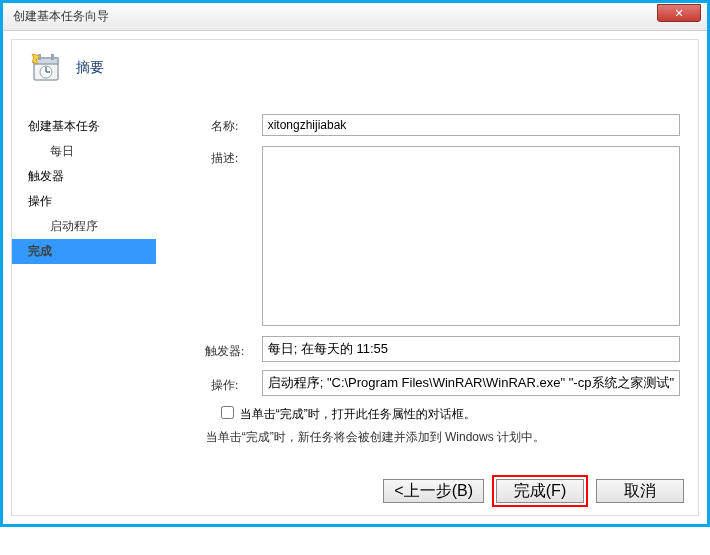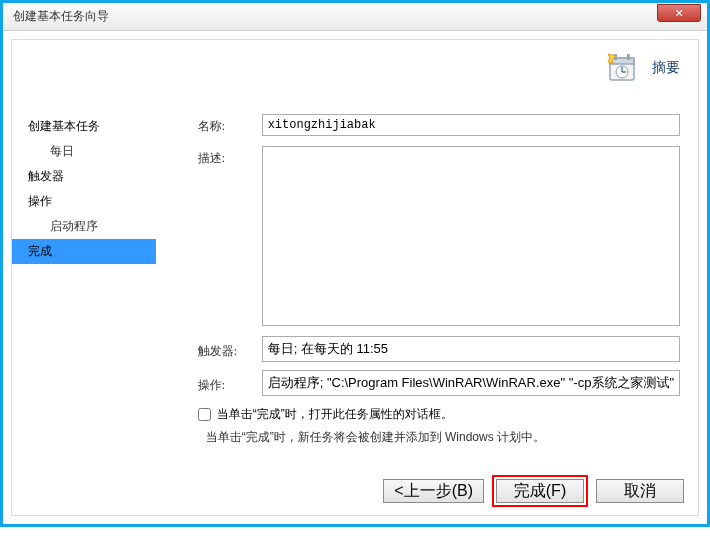--- a/index.html
+++ b/index.html
@@ -3,35 +3,35 @@
 <meta charset="utf-8">
 <style>
 * { box-sizing: border-box; margin: 0; padding: 0; }
 body { font-family: "Microsoft YaHei", "SimSun", sans-serif; font-size: 12px; background: #fff; }
 .window { width: 710px; height: 527px; border: 3px solid #0ea5e9; position: relative; background: #fff; }
 .titlebar { height: 28px; background: linear-gradient(#fdfdfd, #eaeaea); border-bottom: 1px solid #d0d0d0; display: flex; align-items: center; padding-left: 10px; position: relative; }
 .titlebar-text { color: #333; font-size: 12px; }
 .close-btn { position: absolute; right: 6px; top: 1px; width: 44px; height: 18px; background: linear-gradient(#e07b76, #c83b32); border: 1px solid #8b2e27; border-radius: 0 0 3px 3px; display: flex; align-items: center; justify-content: center; color: #fff; font-size: 11px; cursor: pointer; }
 .content { position: absolute; top: 28px; left: 0; right: 0; bottom: 0; padding: 8px; }
 .inner { width: 100%; height: 100%; border: 1px solid #dcdcdc; background: #fff; position: relative; }
-.header-section { padding: 12px 18px 16px; display: flex; align-items: center; gap: 14px; justify-content: flex-end; }
+.header-section { padding: 12px 18px 16px; display: flex; align-items: center; gap: 14px; }
 .wizard-icon { width: 32px; height: 32px; position: relative; }
 .body-section { display: flex; position: absolute; top: 66px; left: 0; right: 0; bottom: 48px; gap: 42px; }
 .sidebar { width: 190px; padding: 8px 0; }
 .sidebar-item { padding: 4px 16px; cursor: pointer; color: #000; }
 .sidebar-item.indent { padding-left: 38px; color: #333; }
-.sidebar-item.selected { background: #3399ff; color: #000000; }
+.sidebar-item.selected { background: #3399ff; color: #404040; font-weight: bold; }
 .main { flex: 1; padding: 8px 18px 0 0; }
 .form-row { display: flex; align-items: flex-start; margin-bottom: 10px; }
-.form-label { width: 64px; text-align: left; padding-right: 10px; padding-top: 4px; color: #333; font-family: Liberation Serif, serif; }
-.form-input { flex: 1; border: 1px solid #abadb3; padding: 3px 5px; font-size: 12px; font-family: Liberation Mono, monospace; background: #fff; }
+.form-label { width: 64px; text-align: center; padding-right: 10px; padding-top: 4px; color: #333; font-family: Liberation Serif, serif; }
+.form-input { flex: 1; border: 1px solid #abadb3; padding: 3px 5px; font-size: 12px; font-family: Liberation Sans, sans-serif; background: #fff; }
 .form-textarea { flex: 1; border: 1px solid #abadb3; padding: 3px 5px; font-size: 12px; font-family: inherit; height: 180px; resize: none; background: #fff; }
 .readonly-row { display: flex; align-items: center; margin-bottom: 8px; }
 .readonly-input { flex: 1; border: 1px solid #abadb3; padding: 3px 5px; font-size: 13px; background: #fff; white-space: nowrap; overflow: hidden; }
-.checkbox-row { display: flex; align-items: center; margin: 10px 0 6px 0; }
+.checkbox-row { display: flex; align-items: flex-start; margin: 10px 0 6px 23px; }
 .checkbox-row input { margin-right: 6px; }
 .note-row { margin-left: 8px; color: #333; }
 .footer { position: absolute; bottom: 0; left: 0; right: 0; height: 48px; display: flex; align-items: center; justify-content: flex-end; padding-right: 14px; gap: 8px; }
 .btn { min-width: 88px; height: 24px; border: 1px solid #8a8a8a; background: linear-gradient(#f7f7f7, #e3e3e3); font-size: 16px; cursor: pointer; padding: 0 10px; font-family: inherit; }
 .btn-wrap-highlight { border: 2px solid #ff0000; padding: 2px; display: inline-block; }
 .heading { font-size: 14px; color: #1a3e6e; }
 </style>
 </head>
 <body>
 

